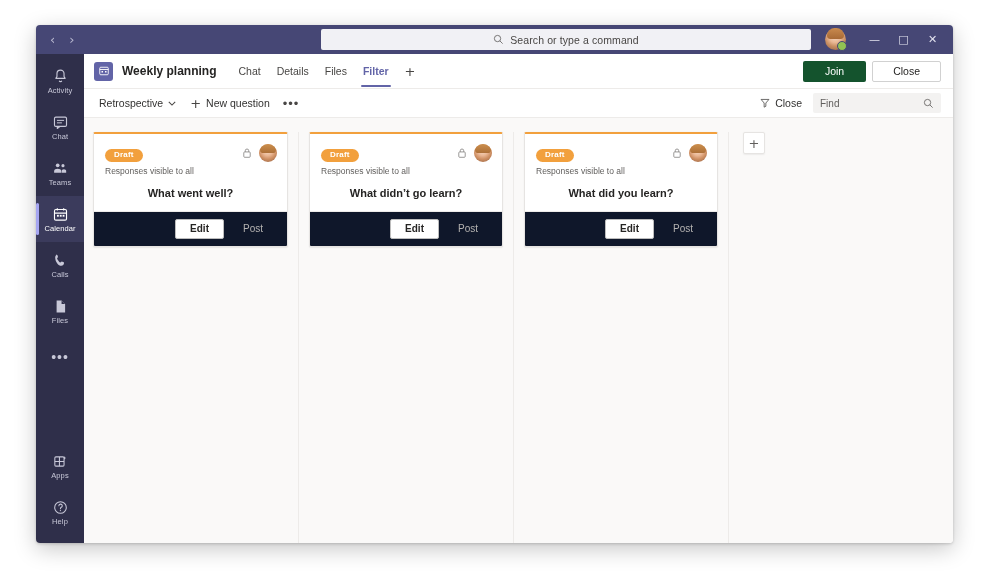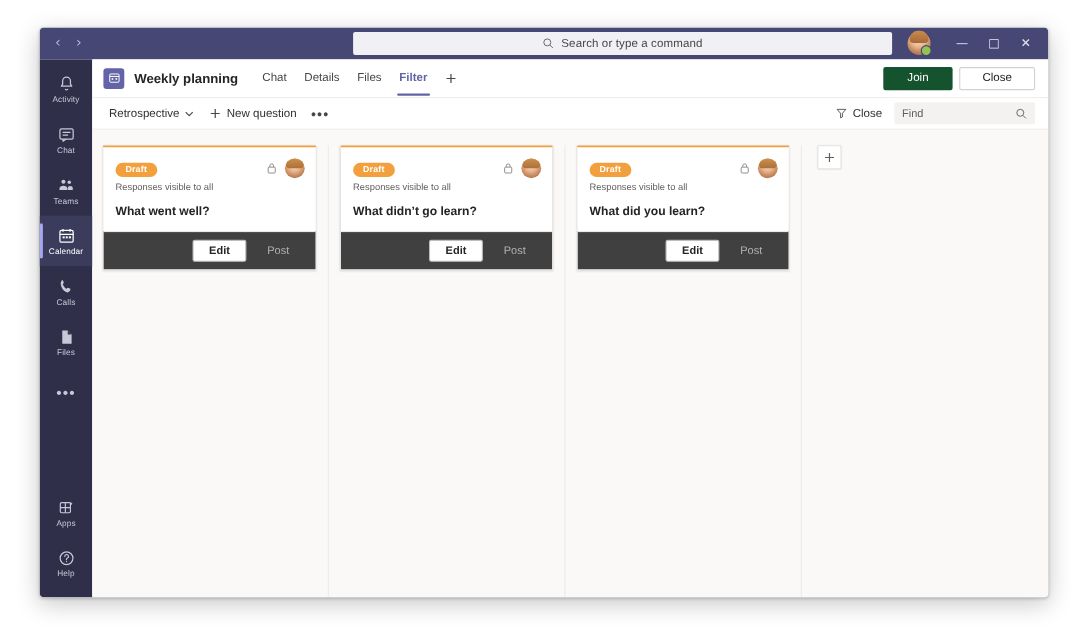--- a/index.html
+++ b/index.html
@@ -307,20 +307,21 @@
     color: #605e5c;
     margin-top: 4px;
     line-height: 1.2;
   }
   .question {
     font-size: 11px;
     font-weight: bold;
     color: #252423;
     margin-top: 11px;
     line-height: 1.2;
+    text-align: center;
   }
   .card-meta {
     position: absolute;
     top: 10px; right: 10px;
     display: flex; align-items: center; gap: 7px;
   }
   .lock-ico { width: 10px; height: 12px; display: block; }
   .card-avatar {
     width: 18px; height: 18px; border-radius: 50%;
     background: radial-gradient(circle at 48% 36%, #f7dcc6 0%, #eab795 34%, #cf9064 58%, #8f5c3b 100%);
@@ -328,21 +329,21 @@
     flex: 0 0 auto;
   }
   .card-avatar::before {
     content:"";
     position:absolute; left:1px; top:-1px; width:16px; height:10px;
     border-radius: 8px 8px 4px 4px;
     background: linear-gradient(180deg,#cf9350,#ad7038);
   }
   .card-foot {
     border-top: 1px solid #edebe9;
-    background: #404040;
+    background: #0f172a;
     padding: 7px 10px;
     display: flex; justify-content: flex-end; gap: 5px;
   }
   .btn-edit {
     font-size: 10px; font-weight: bold;
     color: #252423;
     background: #ffffff;
     border: 1px solid #bdbdbd;
     border-radius: 2px;
     padding: 0 14px; height: 20px;

